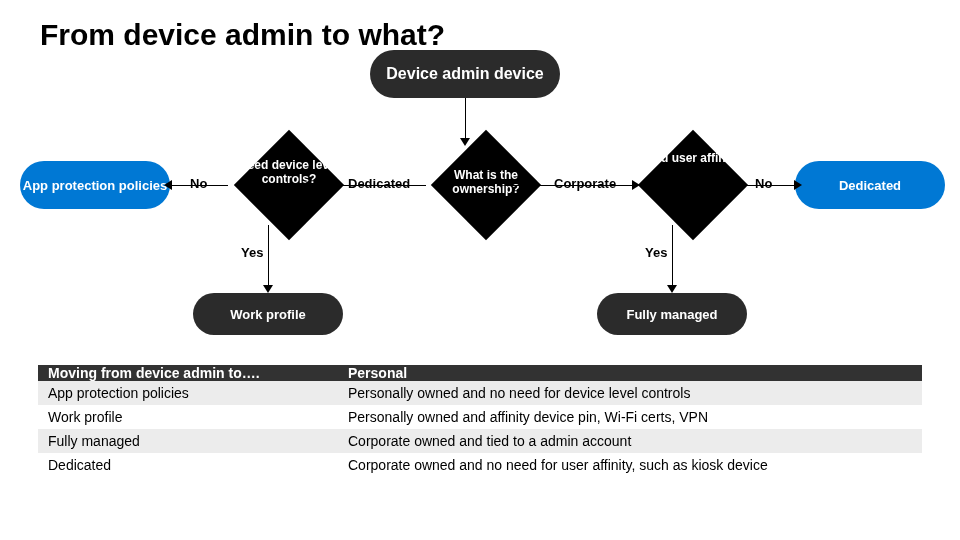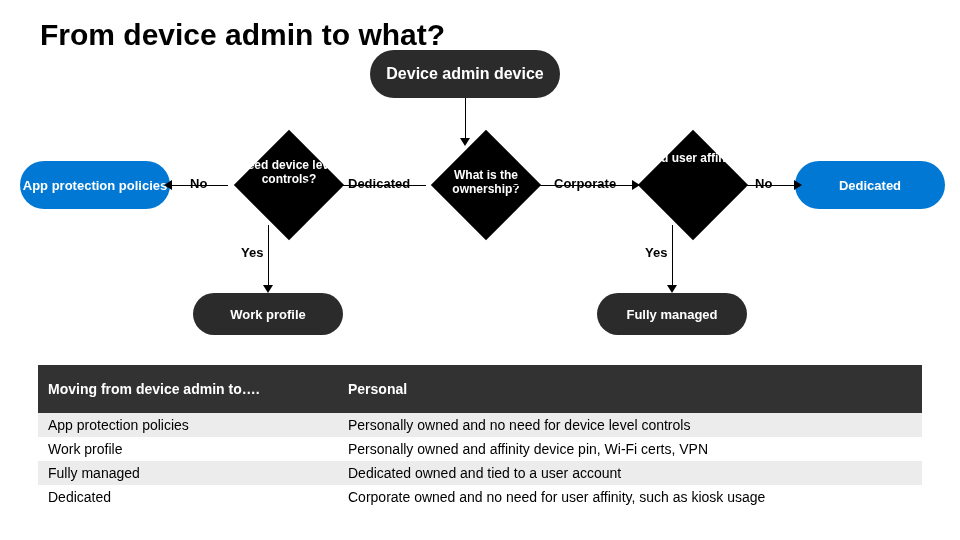--- a/index.html
+++ b/index.html
@@ -31,21 +31,21 @@
   
   .arrow-v, .arrow-h { position: absolute; background: #000; }
   .arrow-v { width: 1px; }
   .arrow-h { height: 1px; }
   .arrow-head-down { position: absolute; width: 0; height: 0; border-left: 5px solid transparent; border-right: 5px solid transparent; border-top: 8px solid #000; }
   .arrow-head-left { position: absolute; width: 0; height: 0; border-top: 5px solid transparent; border-bottom: 5px solid transparent; border-right: 8px solid #000; }
   .arrow-head-right { position: absolute; width: 0; height: 0; border-top: 5px solid transparent; border-bottom: 5px solid transparent; border-left: 8px solid #000; }
 
   
   .tbl { position: absolute; left: 38px; top: 365px; width: 884px; border-collapse: collapse; font-size: 14px; }
-  .tbl th { background: #323232; color: #fff; text-align: left; font-weight: 700; padding: 16px 10px; margin-left: 48px; }
+  .tbl th { background: #323232; color: #fff; text-align: left; font-weight: 700; padding: 0 10px; margin-left: 48px; }
   .tbl td { padding: 4px 10px; }
   .tbl tr.light td { background: #ececec; }
   .tbl tr.white td { background: #ffffff; }
   .tbl td:first-child, .tbl th:first-child { width: 300px; }
 </style>
 </head>
 <body>
 
 <div class="slide">
 
@@ -128,22 +128,22 @@
       <tr class="light">
         <td>App protection policies</td>
         <td>Personally owned and no need for device level controls</td>
       </tr>
       <tr class="white">
         <td>Work profile</td>
         <td>Personally owned and affinity device pin, Wi-Fi certs, VPN</td>
       </tr>
       <tr class="light">
         <td>Fully managed</td>
-        <td>Dedicated owned and tied to a user account</td>
+        <td>Corporate owned and tied to a admin account</td>
       </tr>
       <tr class="white">
         <td>Dedicated</td>
-        <td>Corporate owned and no need for user affinity, such as kiosk usage</td>
+        <td>Corporate owned and no need for user affinity, such as kiosk device</td>
       </tr>
     </tbody>
   </table>
 
 </div>
 
 </body></html>

